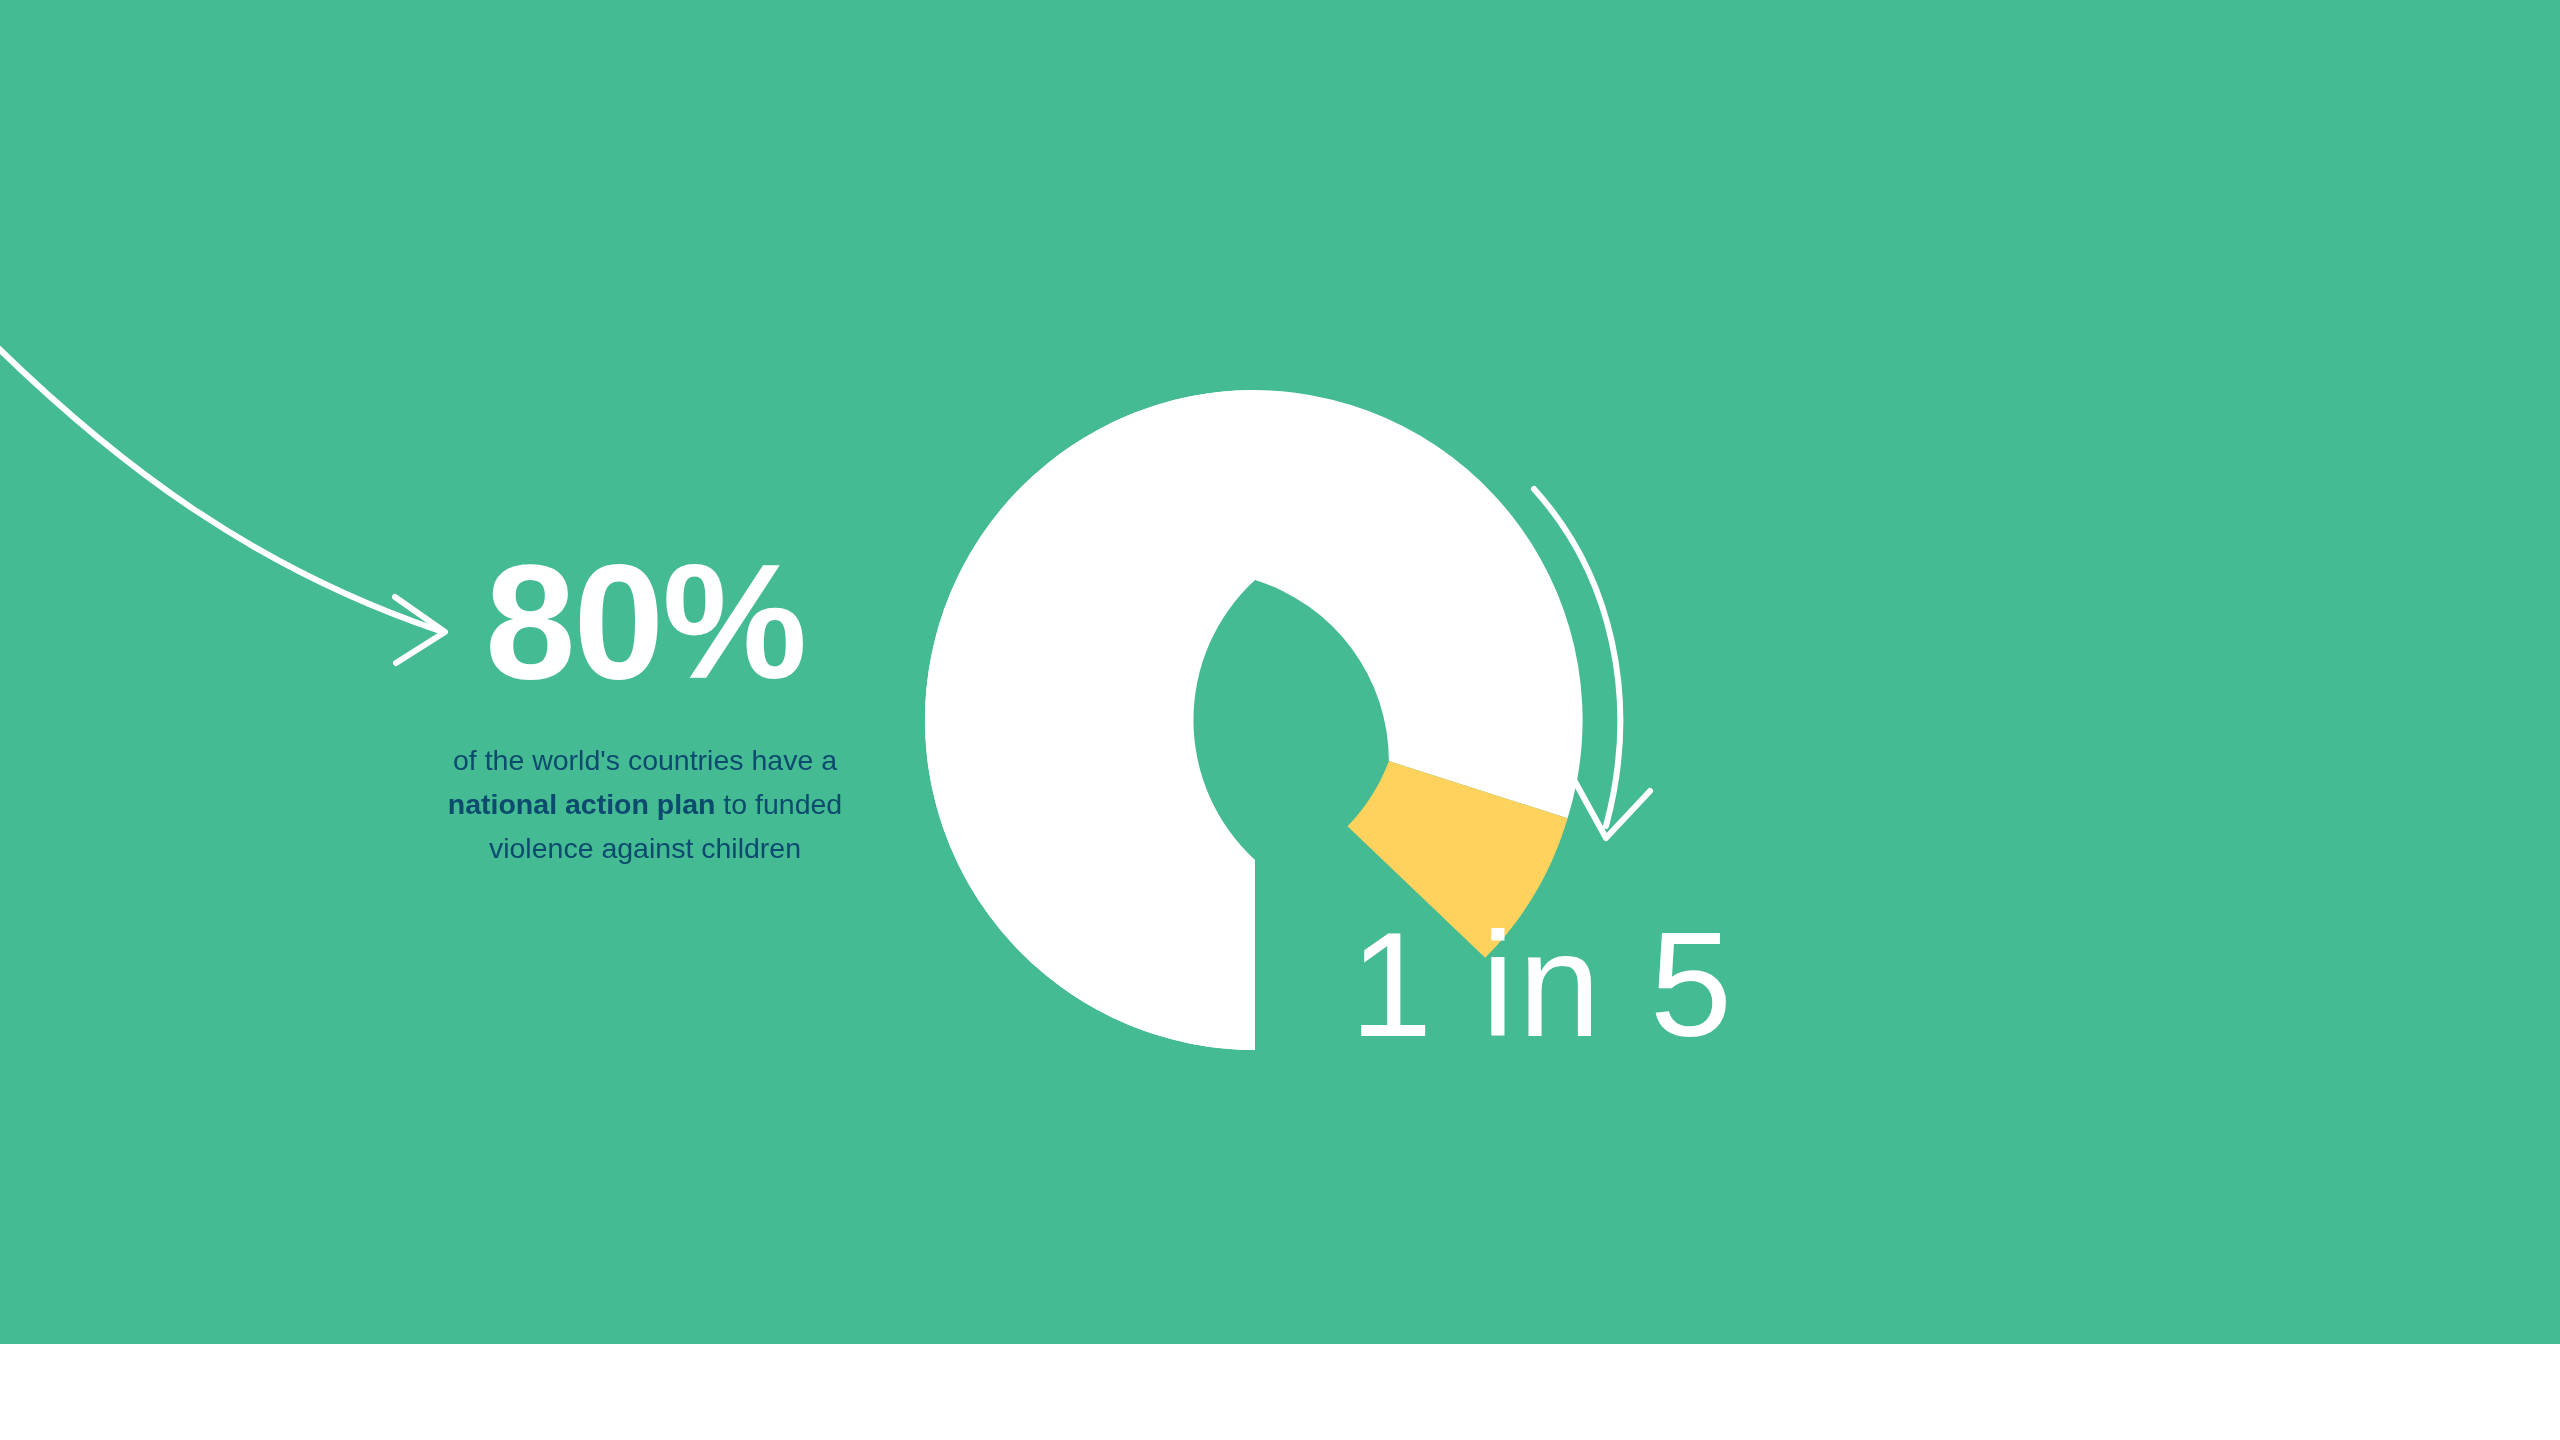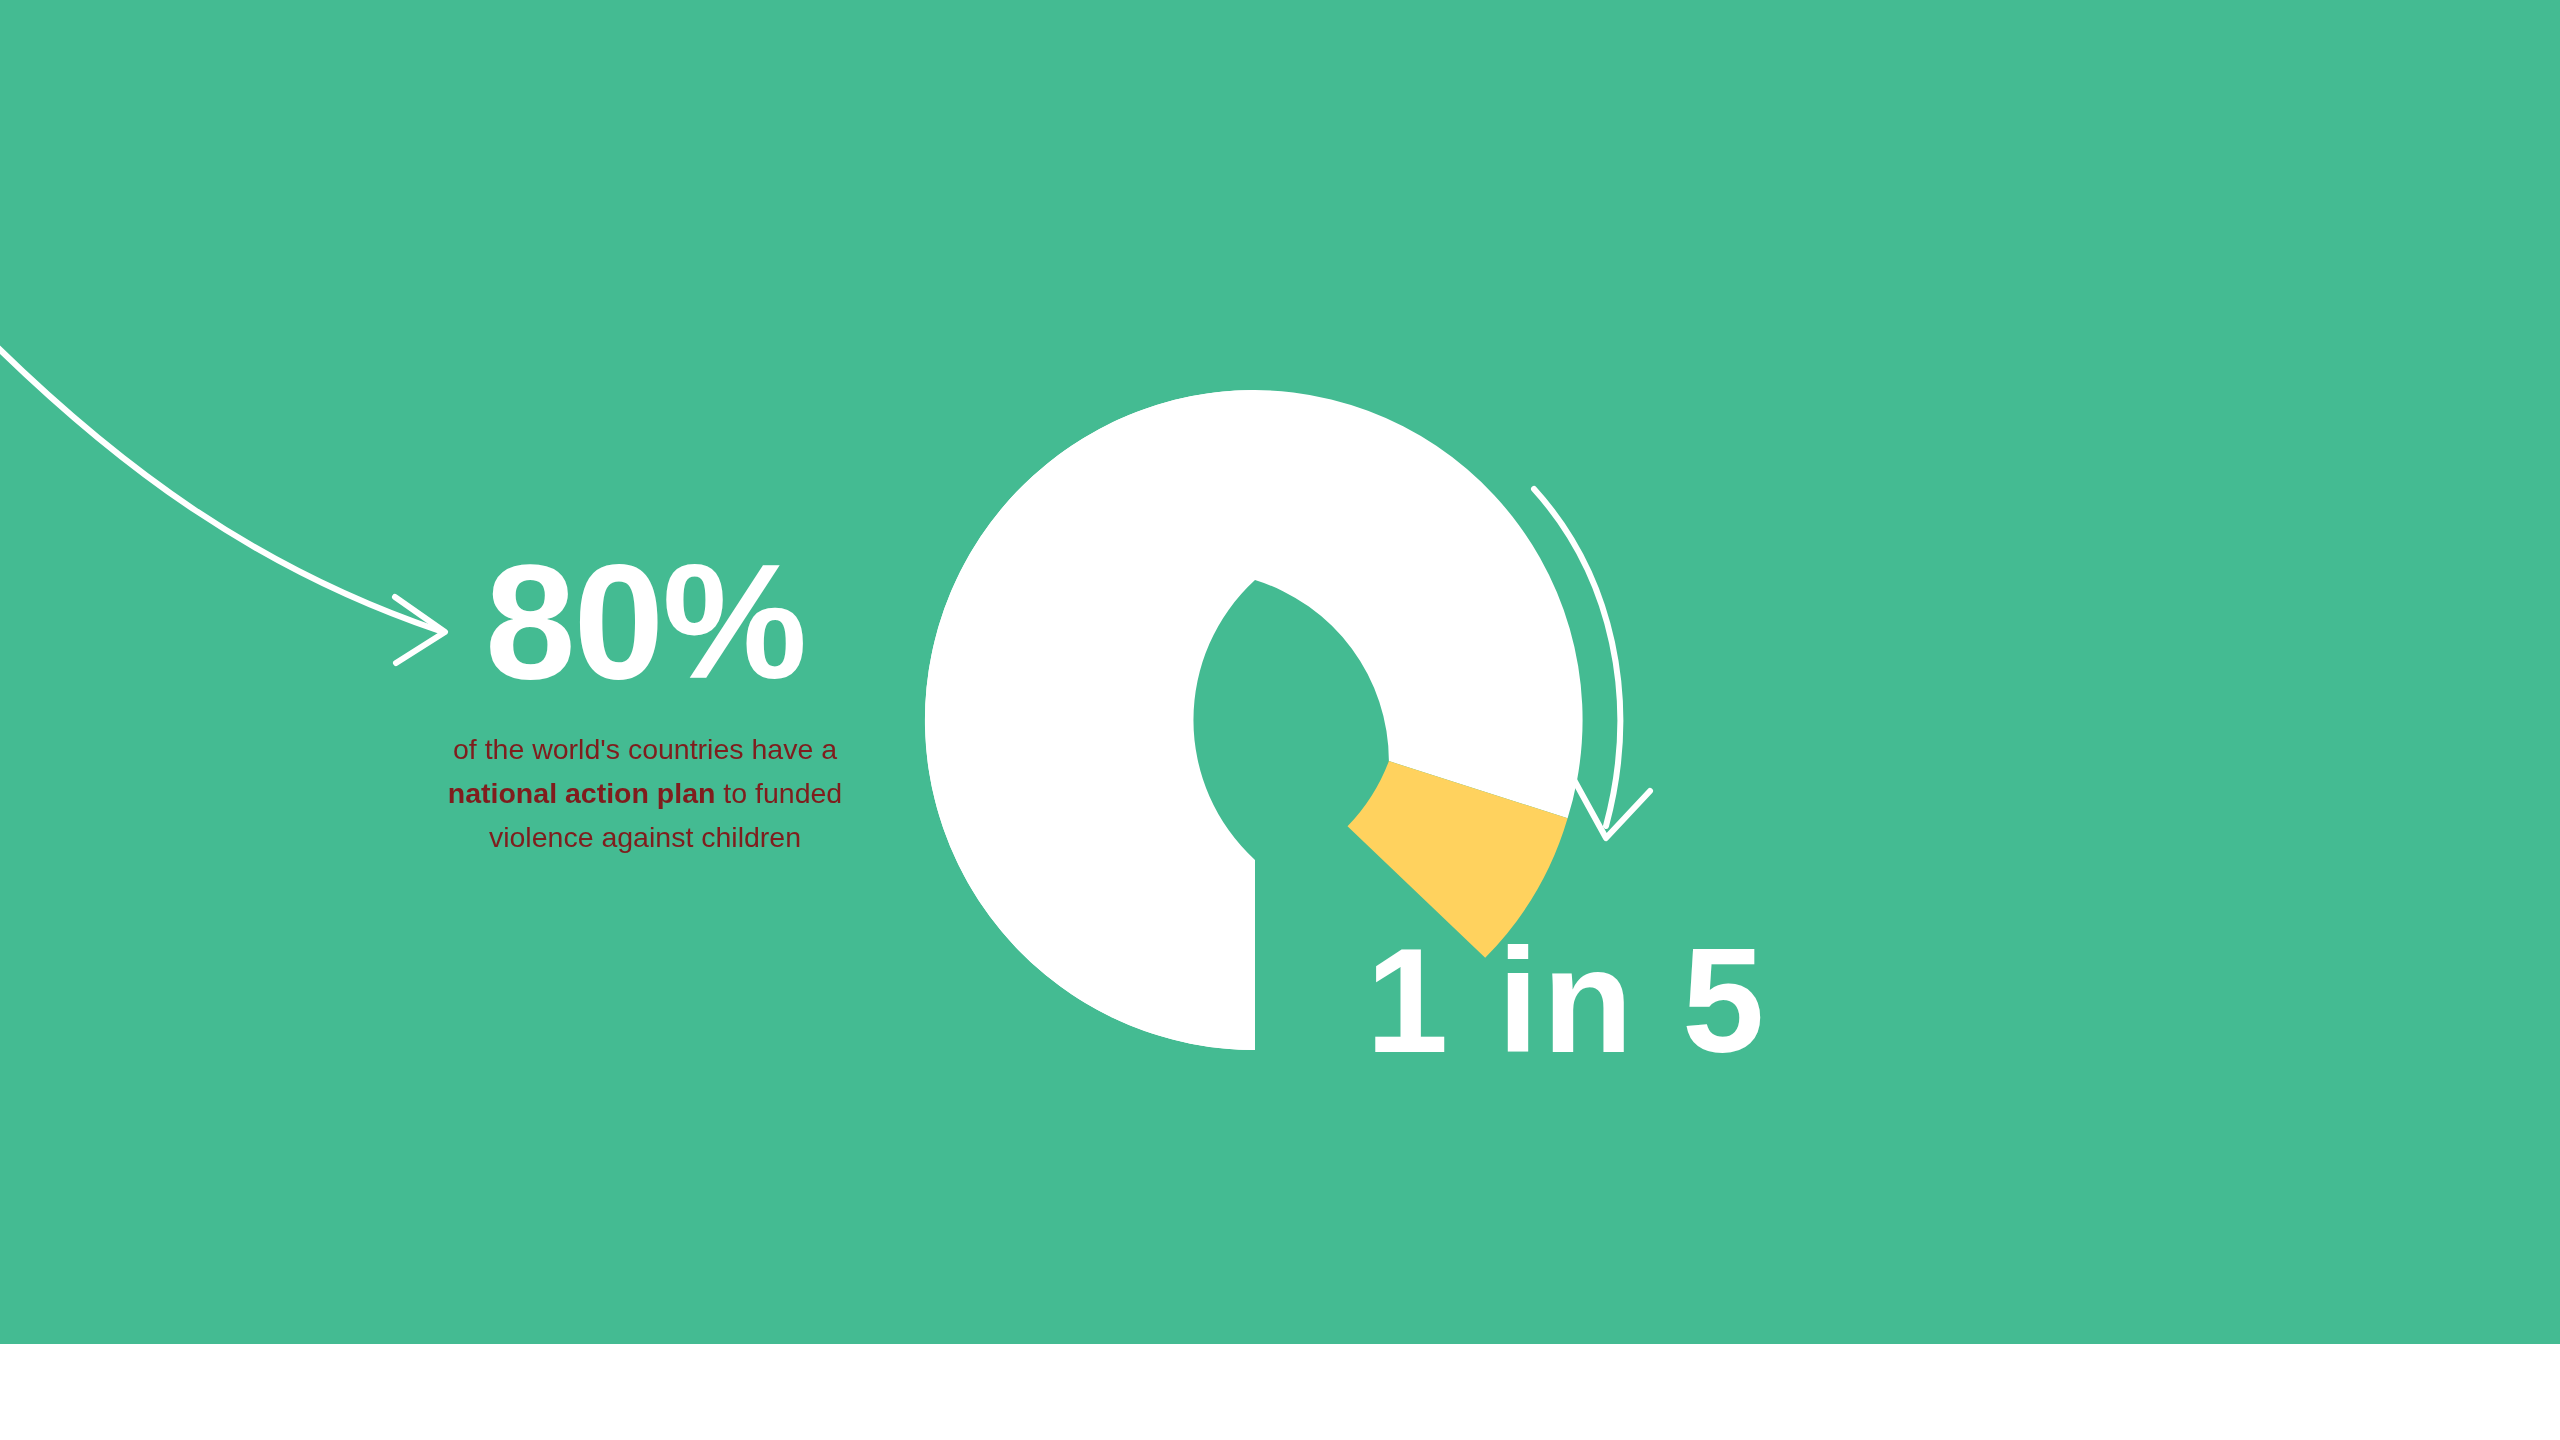--- a/index.html
+++ b/index.html
@@ -31,24 +31,24 @@
   #big-pct {
     font-size: 163px;
     font-weight: bold;
     color: #ffffff;
     line-height: 1.0;
     letter-spacing: -2px;
     margin: 0;
     white-space: nowrap;
   }
   #left-caption {
-    margin-top: 24px;
+    margin-top: 35px;
     font-size: 28.5px;
     line-height: 44px;
-    color: #7f1d1d;
+    color: #0c4a6e;
     font-weight: 300;
   }
   #left-caption .b {
     font-weight: bold;
   }
 
   
   #donut-wrap {
     position: absolute;
     left: 915px;
@@ -66,26 +66,26 @@
   
   #right-stat {
     position: absolute;
     left: 1350px;
     top: 915px;
     display: flex;
     align-items: flex-start;
   }
   #one-in-five {
     font-size: 148px;
-    font-weight: bold;
+    font-weight: normal;
     color: #ffffff;
     line-height: 0.95;
     letter-spacing: 4px;
     white-space: nowrap;
-    margin: 16px;
+    margin: 0;
   }
   #right-caption {
     margin-left: 34px;
     margin-top: 26px;
     font-size: 26.5px;
     line-height: 43px;
     color: #ffffff;
     font-weight: 300;
     white-space: nowrap;
   }

